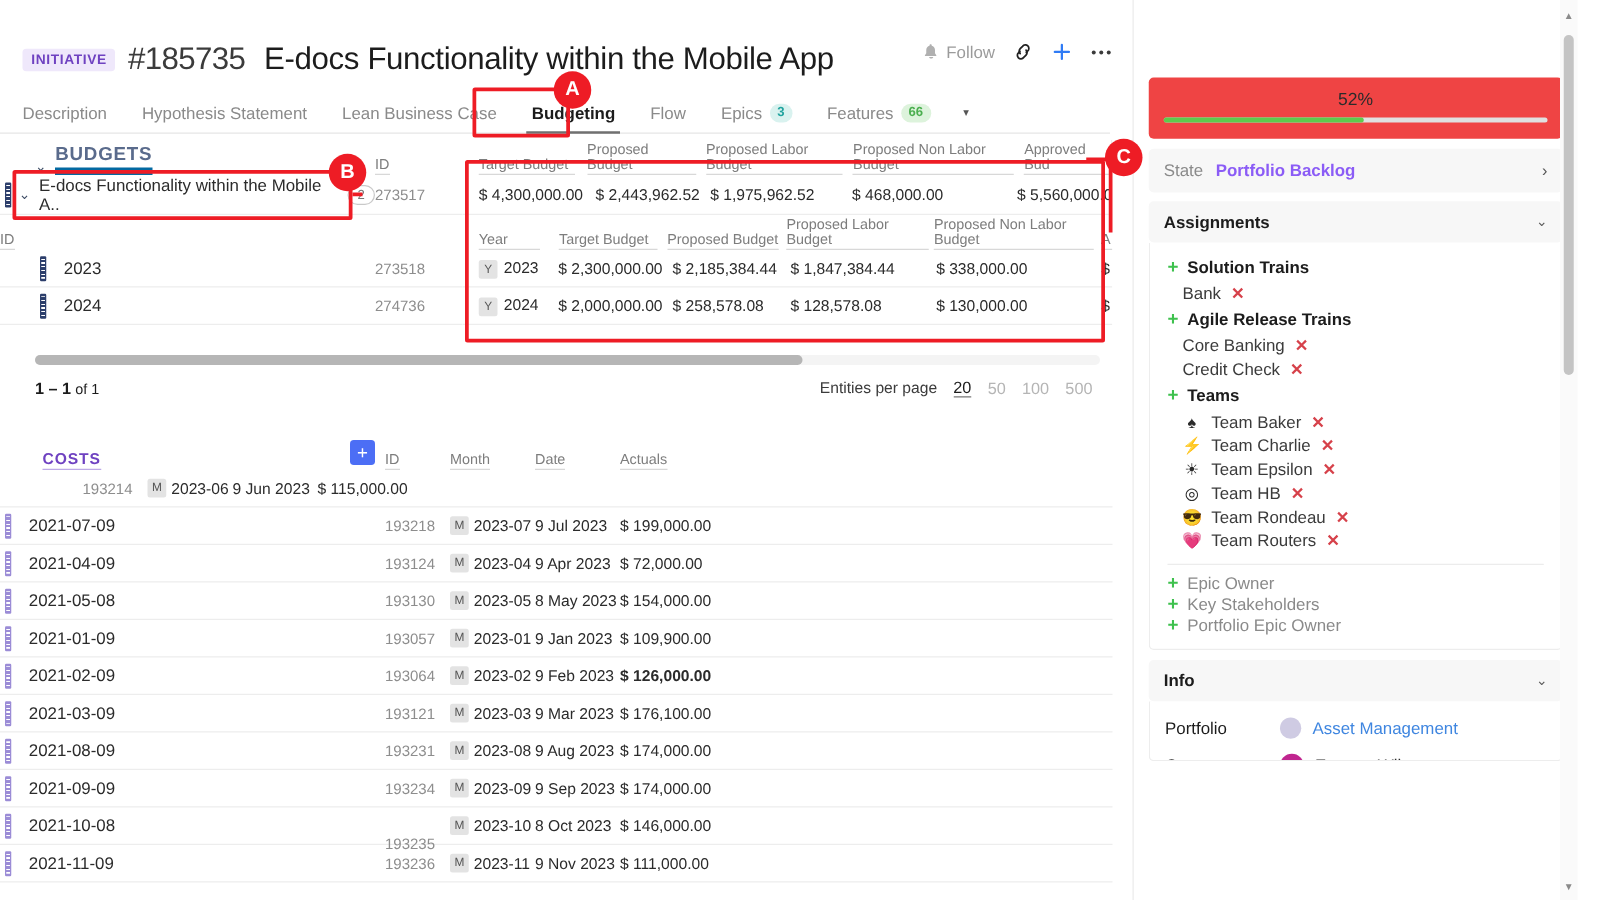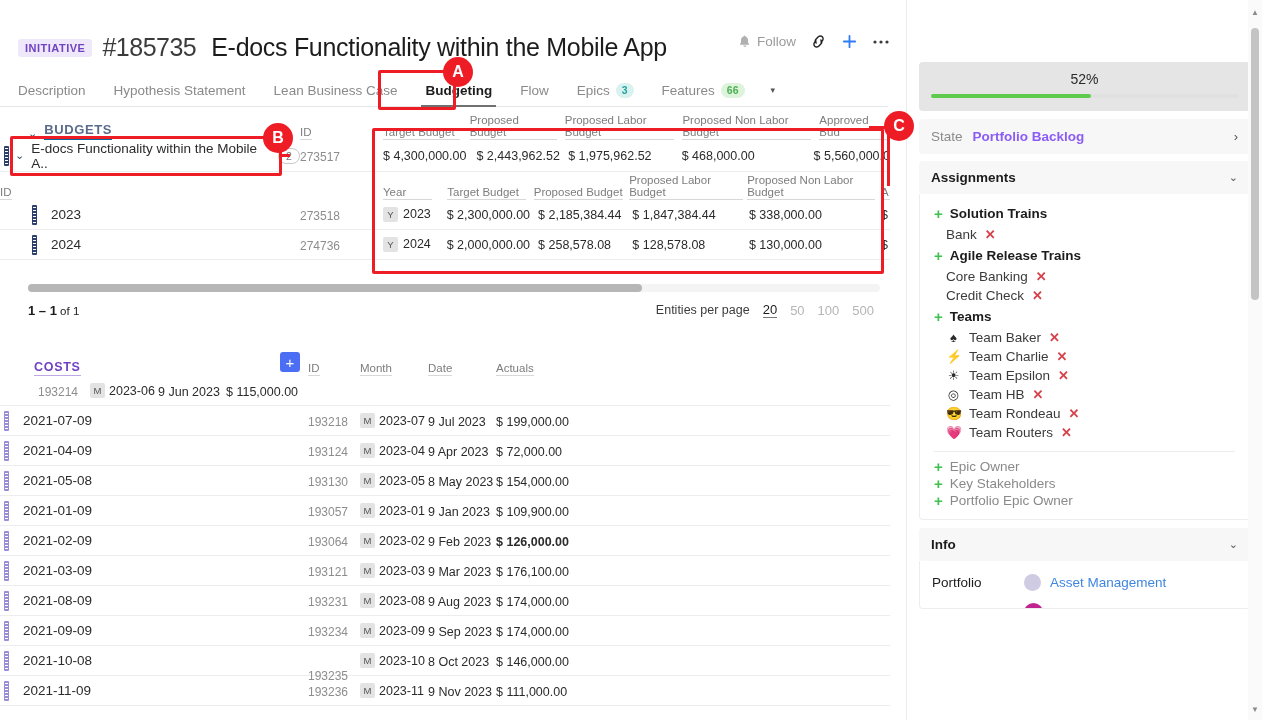--- a/index.html
+++ b/index.html
@@ -39,22 +39,22 @@
   .header-actions { position:absolute; right:16px; top:33px; display:flex; align-items:center; gap:14px; }
   .follow { display:flex; align-items:center; gap:6px; color:#9b9b9b; font-size:13.5px; cursor:pointer;}
   .icon-btn { cursor:pointer; display:flex; align-items:center; }
 
   
   .budget-area { position:absolute; left:0; top:112px; width:890px; height:160px; overflow:hidden; }
   .bg-left { position:absolute; left:0; top:0; width:370px; }
   .bg-right { position:absolute; left:370px; top:0; width:520px; overflow:hidden; }
 
   .grp-hdr-row { display:flex; align-items:flex-end; height:28px; }
-  .grp-hdr-label { font-size:13px; color:#5a6b8c; letter-spacing:.6px; font-weight:600;
-                   border-bottom:1px solid #0369a1; padding-bottom:2px; }
+  .grp-hdr-label { font-size:15px; color:#5a6b8c; letter-spacing:.6px; font-weight:600;
+                   border-bottom:6px solid #0369a1; padding-bottom:2px; }
   .chev { color:#3b4a63; font-size:11px; margin-right:7px; }
 
   .col-hdr { font-size:11.5px; color:#7d7d7d; border-bottom:1px solid #d8d8d8;
              display:inline-block; padding-bottom:1px; }
 
   .row { display:flex; align-items:center; border-bottom:1px solid #ededed; height:30px; }
   .handle { width:5px; height:20px; margin-left:4px; margin-right:6px; border-radius:1px;
             background:#2c3e6b; position:relative; flex:none; }
   .handle.purple { background:#9b8cd6; }
   .handle::after {
@@ -96,21 +96,21 @@
                  border-bottom:1px solid #bda9e6; padding-bottom:1px; margin-left:34px; }
   .plus-sq { width:20px; height:20px; background:#4c6ef5; color:#fff; border-radius:3px;
              display:flex; align-items:center; justify-content:center; font-size:15px;
              cursor:pointer; margin-left:auto; }
   .costs-row { display:flex; align-items:center; height:30px; border-bottom:1px solid #ededed; }
 
   
   .right { position:absolute; left:906px; top:0; width:356px; height:720px;
            background:#fff; border-left:1px solid #ececec; }
   .card { background:#f7f7f7; border-radius:4px; margin:0 12px 7px 12px; }
-  .prog-wrap { margin:62px 12px 8px 12px; background:#e5e5e5; border-radius:4px;
+  .prog-wrap { margin:62px 12px 8px 12px; background:#ef4444; border-radius:4px;
                padding:9px 12px 13px 12px; }
   .prog-pct { text-align:center; font-size:14px; color:#2b2b2b; margin-bottom:7px; }
   .prog-track { height:4px; background:#e0e0e0; border-radius:2px; }
   .prog-fill { height:4px; background:#5ecb4c; border-radius:2px; }
 
   .state-row { display:flex; align-items:center; padding:10px 12px; }
   .state-lbl { font-size:13.5px; color:#8a8a8a; margin-right:10px; }
   .state-val { font-size:13.5px; color:#8b5cf6; font-weight:700; }
   .caret-r { margin-left:auto; color:#555; font-size:13px; }
 
@@ -360,21 +360,21 @@
       <div style="width:68px; display:flex; align-items:flex-end; height:28px;">
         <span class="col-hdr">Date</span>
       </div>
       <div style="width:72px; display:flex; align-items:flex-end; height:28px;">
         <span class="col-hdr">Actuals</span>
       </div>
     </div>
     <div id="costs-rows">
         <div class="costs-row">
           <div style="width:30px;"></div>
-          <div style="width:60px; padding-left:8px;"><span class="id-cell">193214</span></div>
+          <div style="width:60px; padding-left:8px;margin-left:28px;"><span class="id-cell">193214</span></div>
           <div style="width:68px; display:flex; align-items:center;">
             <span class="m-tag">M</span>
             <span class="cell">2023-06</span>
           </div>
           <div style="width:68px;"><span class="cell">9 Jun 2023</span></div>
           <div style="width:90px;"><span class="cell">$ 115,000.00</span></div>
         </div>
         <div class="costs-row">
           <div style="width:270px; display:flex; align-items:center;">
             <span class="handle purple"></span>

